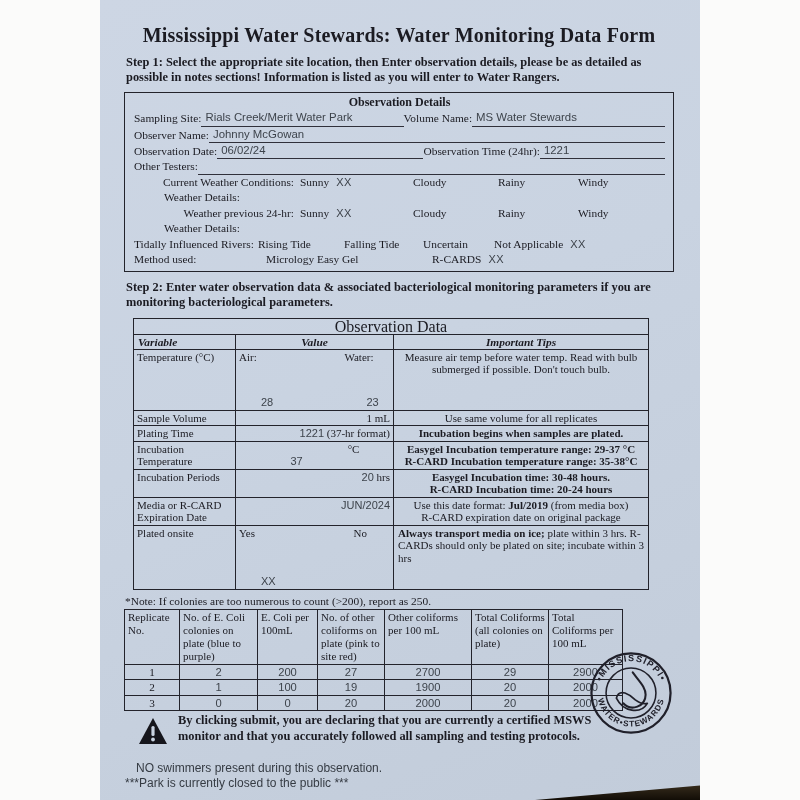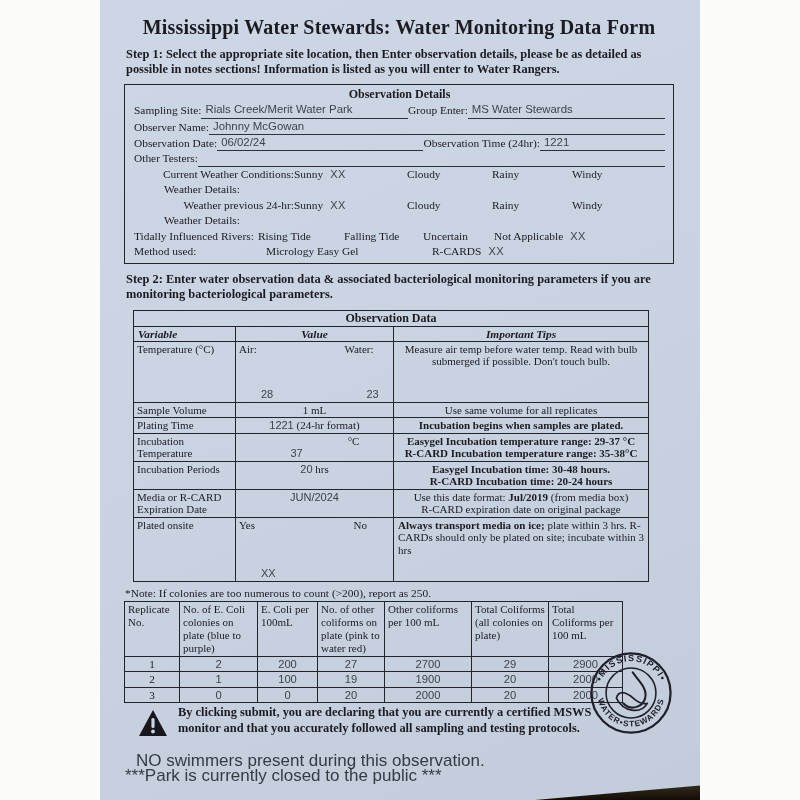--- a/index.html
+++ b/index.html
@@ -7,57 +7,57 @@
     width:800px;height:800px;position:relative;overflow:hidden;
     background:#fbfbfa;
     font-family:"Liberation Serif", serif;
   }
   .paper{
     position:absolute;left:100px;top:0;width:600px;height:800px;
     background:linear-gradient(155deg,#cdd6e4 0%,#c9d3e1 45%,#c2ccda 100%);
     color:#1b1b22;overflow:hidden;
   }
   .paper-inner{padding:16px 26px 0 24px;}
-  .title{font-size:20px;font-weight:bold;text-align:center;letter-spacing:.2px;margin:0 0 2px 0;}
+  .title{font-size:20px;font-weight:bold;text-align:center;letter-spacing:.2px;margin:8px 0 2px 0;}
   .step{font-weight:bold;font-size:12.4px;line-height:1.22;margin:8px 2px 7px 2px;}
   
   .obox{border:1.6px solid #23232b;font-size:11.4px;padding:2px 8px 4px 9px;}
   .obox .hdr{text-align:center;font-weight:bold;font-size:12px;line-height:15px;}
   .frow{display:flex;align-items:flex-end;line-height:15.4px;white-space:nowrap;}
   .lbl{flex:none;}
   .fill{border-bottom:1px solid #30303a;font-family:"Liberation Sans",sans-serif;
         color:#3d434b;padding:0 4px;font-size:11.4px;min-height:13px;}
   .f1{flex:1.05;} .f2{flex:1;} .f06{flex:.62;}
   .orow{display:flex;line-height:15.4px;white-space:nowrap;}
   .ow-label{width:160px;text-align:right;}
   .wb-label{width:124px;}
   .sub-label{padding-left:30px;}
   .opt{display:inline-block;}
-  .o-sunny{width:113px;} .o-cloudy{width:85px;} .o-rainy{width:80px;}
+  .o-sunny{width:113px;margin-left:6px;} .o-cloudy{width:85px;} .o-rainy{width:80px;}
   .o-adq{width:120px;} .o-inad{width:114px;} .o-dry{width:41px;}
   .o-rising{width:86px;} .o-falling{width:79px;} .o-uncertain{width:71px;}
   .o-easygel{width:166px;margin-left:8px;}
   .mk{font-family:"Liberation Sans",sans-serif;color:#3d434b;margin-left:7px;
       font-size:11px;letter-spacing:.5px;}
   
   table{border-collapse:collapse;}
   .odata{margin:2px 0 0 9px;width:515px;table-layout:fixed;}
   .odata th,.odata td{border:1.3px solid #23232b;padding:1px 3px;vertical-align:top;}
-  .odata .thead{font-weight:bold;font-size:12px;text-align:center;padding:0;line-height:15px;}
+  .odata .thead{font-weight:normal;font-size:16px;text-align:center;padding:0;line-height:15px;}
   .odata .chdr{font-weight:bold;font-style:italic;font-size:11.4px;line-height:14px;padding:0 4px;}
   .odata .c1h{text-align:left;} .odata .c2h,.odata .c3h{text-align:center;}
   .odata td{font-size:11px;line-height:12.5px;}
   .var{padding-left:5px;}
   .tip{text-align:center;font-size:10.8px;line-height:11.8px;padding:1px 2px;}
   .tip.left{text-align:left;padding-left:4px;}
   .b{font-weight:bold;}
   .ev{font-family:"Liberation Sans",sans-serif;color:#3d434b;font-size:11px;}
   .temp-grid{display:grid;grid-template-columns:48% 52%;gap:33px;}
   .temp-grid .v{padding-left:22px;}
-  .cen{text-align:center;}
+  .cen{text-align:right;}
   .u-line{display:block;text-align:center;padding-left:78px;}
   .v-line{display:block;text-align:center;padding-right:36px;}
   .onsite-grid{display:grid;grid-template-columns:52% 48%;gap:36px;}
   .onsite-grid .xx{padding-left:22px;}
   .note{font-size:11.4px;margin:5px 0 2px 1px;}
   
   .rep{width:498px;table-layout:fixed;}
   .rep th,.rep td{border:1.3px solid #23232b;}
   .rep th{font-weight:normal;font-size:11px;line-height:13px;text-align:left;
           vertical-align:top;padding:1px 3px;}
@@ -65,21 +65,21 @@
   .rep td.sans{font-family:"Liberation Sans",sans-serif;color:#3d434b;}
   
   .step3{margin:7px 2px 2px 2px;width:478px;}
   .ul{text-decoration:underline;text-decoration-thickness:1.5px;}
   .decl{display:flex;align-items:flex-start;margin:2px 0 0 14px;width:470px;}
   .warn{flex:none;margin:4px 10px 0 0;}
   .decl-text{font-weight:bold;font-size:12.4px;line-height:1.25;width:420px;}
   .logo{position:absolute;left:488px;top:650px;width:86px;height:86px;}
   
   .footer{margin:16px 0 0 1px;font-family:"Liberation Sans",sans-serif;
-          font-size:17px;color:#353b43;line-height:15px;}
+          font-size:12px;color:#353b43;line-height:15px;}
   .footer .l1{padding-left:11px;}
   
   .wedge{position:absolute;right:0;bottom:0;width:165px;height:17px;
          background:linear-gradient(#3a2f1f,#120d06);
          clip-path:polygon(0 100%,100% 15%,100% 100%);}
 </style>
 </head>
 <body>
 
 <div class="paper">
@@ -88,21 +88,21 @@
     <div class="title">Mississippi Water Stewards: Water Monitoring Data Form</div>
 
     <p class="step">Step 1: Select the appropriate site location, then Enter observation details, please be as detailed as possible in notes sections! Information is listed as you will enter to Water Rangers.</p>
 
     <div class="obox">
       <div class="hdr">Observation Details</div>
 
       <div class="frow">
         <span class="lbl">Sampling Site:</span>
         <span class="fill f1">Rials Creek/Merit Water Park</span>
-        <span class="lbl">Group Enter:</span>
+        <span class="lbl">Volume Name:</span>
         <span class="fill f2">MS Water Stewards</span>
       </div>
 
       <div class="frow">
         <span class="lbl">Observer Name:</span>
         <span class="fill f2">Johnny McGowan</span>
       </div>
 
       <div class="frow">
         <span class="lbl">Observation Date:</span>
@@ -187,21 +187,21 @@
       </tr>
       <tr>
         <td class="var">Sample Volume</td>
         <td class="cen">1  mL</td>
         <td class="tip">Use same volume for all replicates</td>
       </tr>
       <tr>
         <td class="var">Plating Time</td>
         <td class="cen">
           <span class="ev">1221</span>
-          <span>(24-hr format)</span>
+          <span>(37-hr format)</span>
         </td>
         <td class="tip b">Incubation begins when samples are plated.</td>
       </tr>
       <tr>
         <td class="var">Incubation Temperature</td>
         <td>
           <span class="u-line">°C</span>
           <span class="v-line ev">37</span>
         </td>
         <td class="tip b">
@@ -255,21 +255,21 @@
         <col style="width:67px">
           <col style="width:87px">
           <col style="width:77px">
           <col style="width:74px">
       </colgroup>
       <tbody>
           <tr>
         <th>Replicate No.</th>
         <th>No. of E. Coli colonies on plate (blue to purple)</th>
         <th>E. Coli per 100mL</th>
-        <th>No. of other coliforms on plate (pink to water red)</th>
+        <th>No. of other coliforms on plate (pink to site red)</th>
         <th>Other coliforms per 100 mL</th>
         <th>Total Coliforms (all colonies on plate)</th>
         <th>Total Coliforms per 100 mL</th>
       </tr>
       <tr>
         <td>1</td>
         <td class="sans">2</td>
         <td class="sans">200</td>
         <td class="sans">27</td>
         <td class="sans">2700</td>

